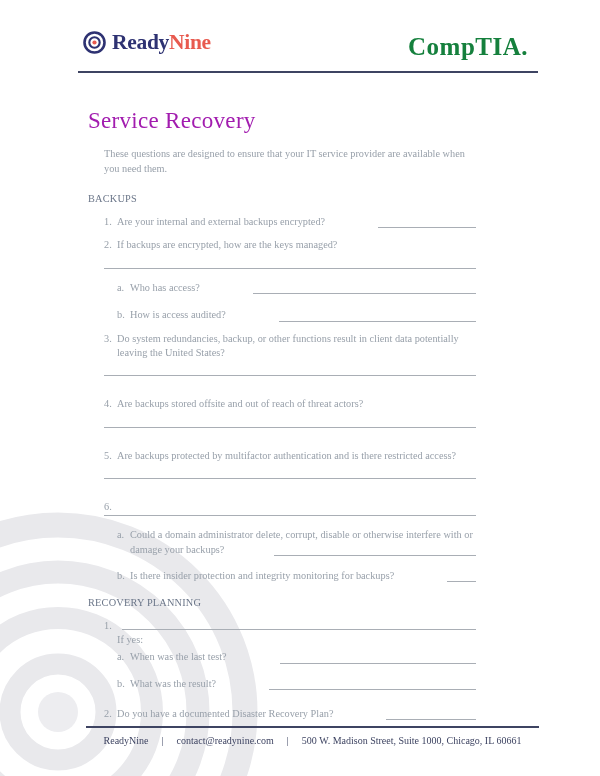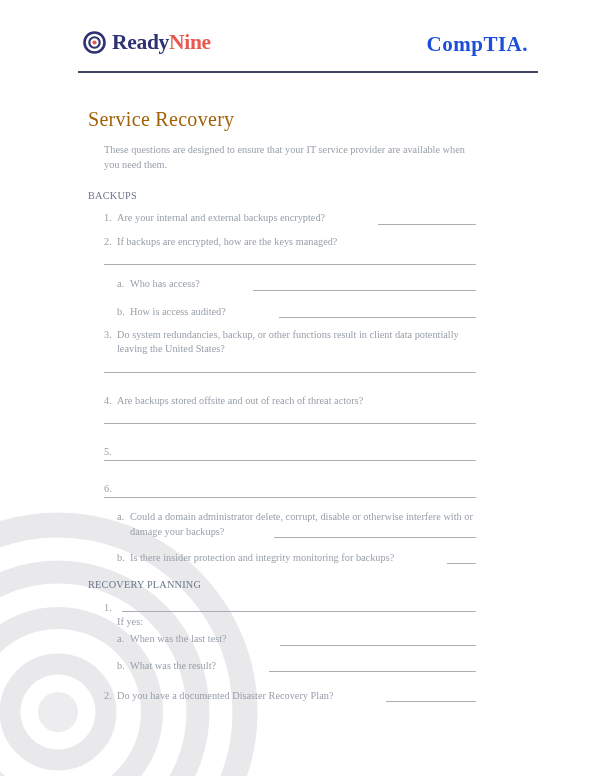--- a/index.html
+++ b/index.html
@@ -9,26 +9,26 @@
   }
   
   .watermark{position:absolute; left:0; top:456px; z-index:0; pointer-events:none;}
   
   .header-logo{position:absolute; left:82px; top:30px; display:flex; align-items:center; z-index:2;}
   .header-logo svg{display:block; margin-right:5px;}
   .brand-text{font-size:21.5px; font-weight:bold; letter-spacing:-0.3px; line-height:1;}
   .brand-ready{color:#2e3272;}
   .brand-nine{color:#e85a4f;}
   .comptia{position:absolute; right:72px; top:34px; z-index:2;
-    font-size:21px; font-weight:bold; color:#1d4ed8; letter-spacing:0.5px; line-height:1;}
+    font-size:25px; font-weight:bold; color:#15803d; letter-spacing:0.5px; line-height:1;}
   .header-rule{position:absolute; left:78px; top:71px; width:460px; height:2px; background:#3e4462; z-index:2;}
   
   .content{position:absolute; left:88px; top:107px; width:388px; z-index:1;
     color:#98a0aa; font-size:10.3px; line-height:1.4;}
-  .doc-title{margin:0 0 11px; font-size:20px; font-weight:normal; color:#a16207; letter-spacing:0.3px; line-height:1.2;}
+  .doc-title{margin:0 0 11px; font-size:23px; font-weight:normal; color:#a21caf; letter-spacing:0.3px; line-height:1.2;}
   .intro{margin:0 16px 16px; width:372px; line-height:1.5;}
   .section{margin-bottom:13px;}
   .section-heading{margin:0 0 8px; color:#6b7689; letter-spacing:0.2px;}
   .q{display:flex; margin-bottom:9px;}
   .qnum{flex:none; width:13px; margin-left:16px;}
   .qbody{flex:1; min-width:0;}
   .qrow{display:flex; align-items:flex-end;gap:48px;}
   .qtext-nw{white-space:nowrap;}
   .blank{flex:1; border-bottom:1px solid #a9aeb5; margin:0 0 1px 5px; min-width:28px; height:10px;}
   .blank-tight{margin-left:2px;}
@@ -118,20 +118,21 @@
         <span class="qnum">4.</span>
         <div class="qbody">
           <div>Are backups stored offsite and out of reach of threat actors?</div>
           <div class="blank-below"></div>
         </div>
       </div>
 
       <div class="q">
         <span class="qnum">5.</span>
         <div class="qbody">
+          <div>Are backups protected by multifactor authentication and is there restricted access?</div>
           <div class="blank-below"></div>
         </div>
       </div>
 
       <div class="q">
         <span class="qnum">6.</span>
         <div class="qbody">
           <div class="blank-below"></div>
           <div class="sub">
             <span class="slabel">a.</span>
@@ -188,14 +189,17 @@
             <span class="qtext-nw">Do you have a documented Disaster Recovery Plan?</span>
             <span class="blank"></span>
           </div>
 
         </div>
       </div>
 
     </div>
   </div>
 
+  <div class="footer">
+    <span>ReadyNine</span><span class="sep">|</span><span>contact@readynine.com</span><span class="sep">|</span><span>500 W. Madison Street, Suite 1000, Chicago, IL 60661</span>
+  </div>
 
 </div>
 
 </body></html>

